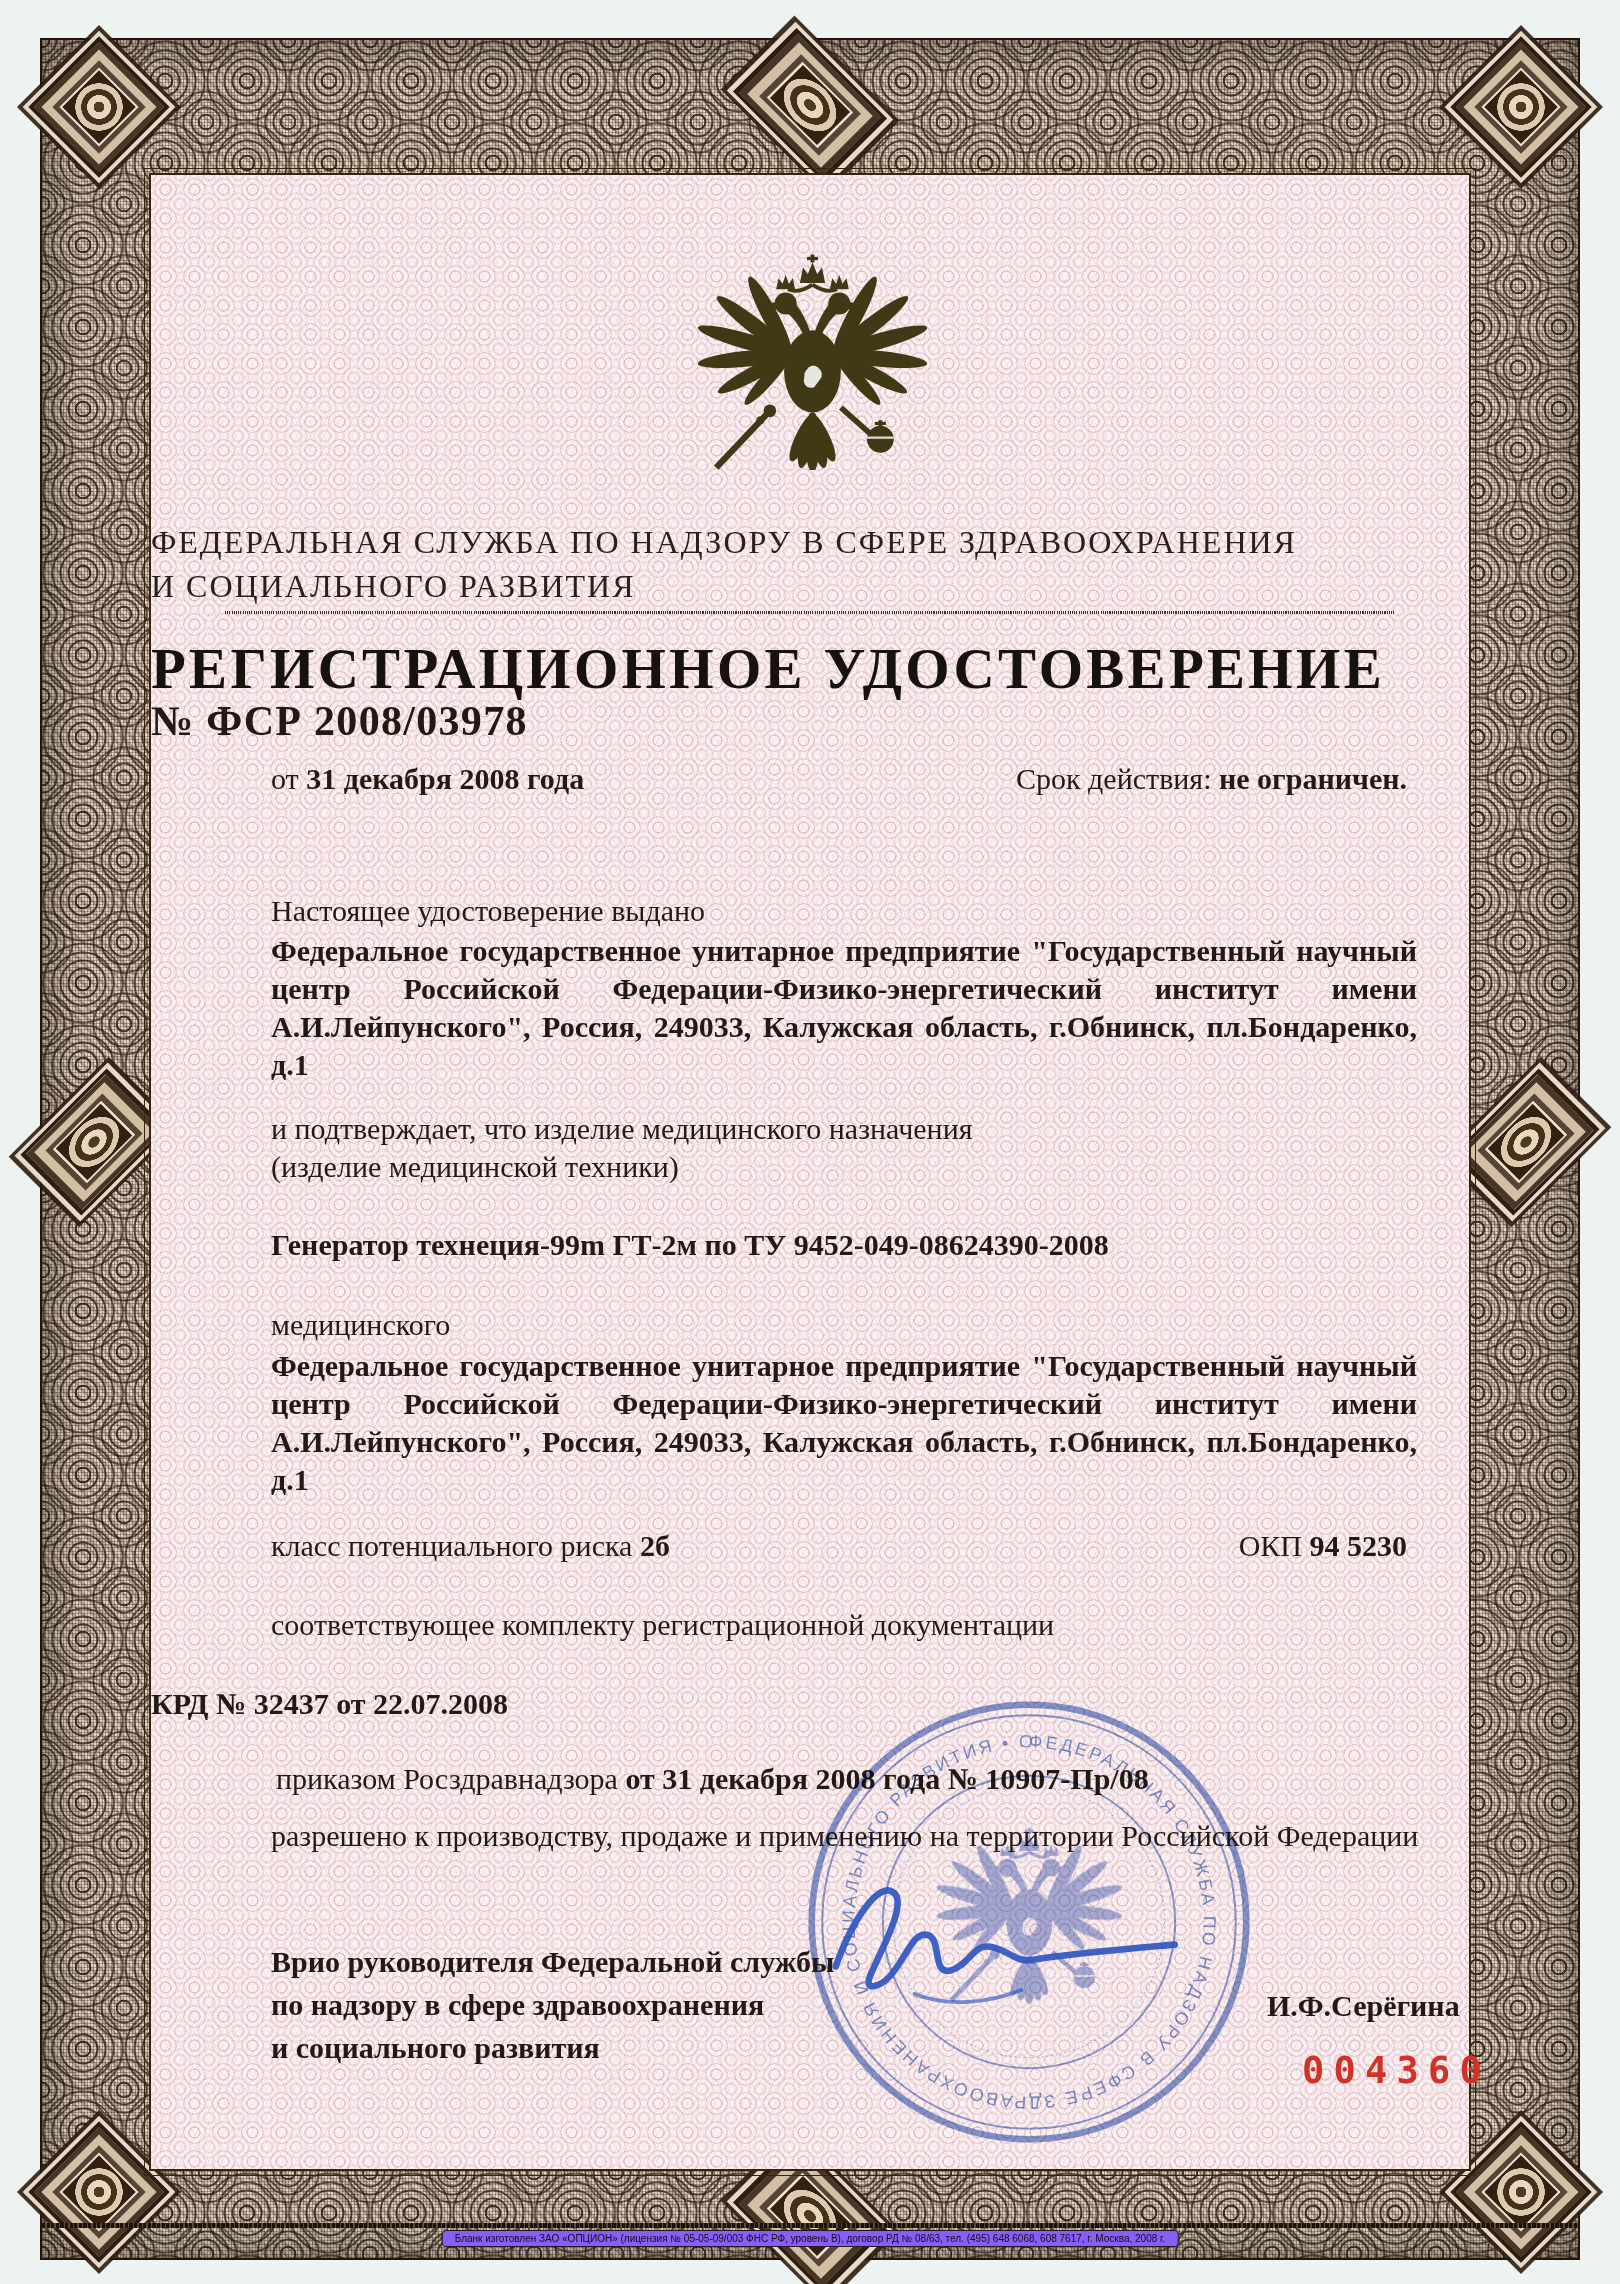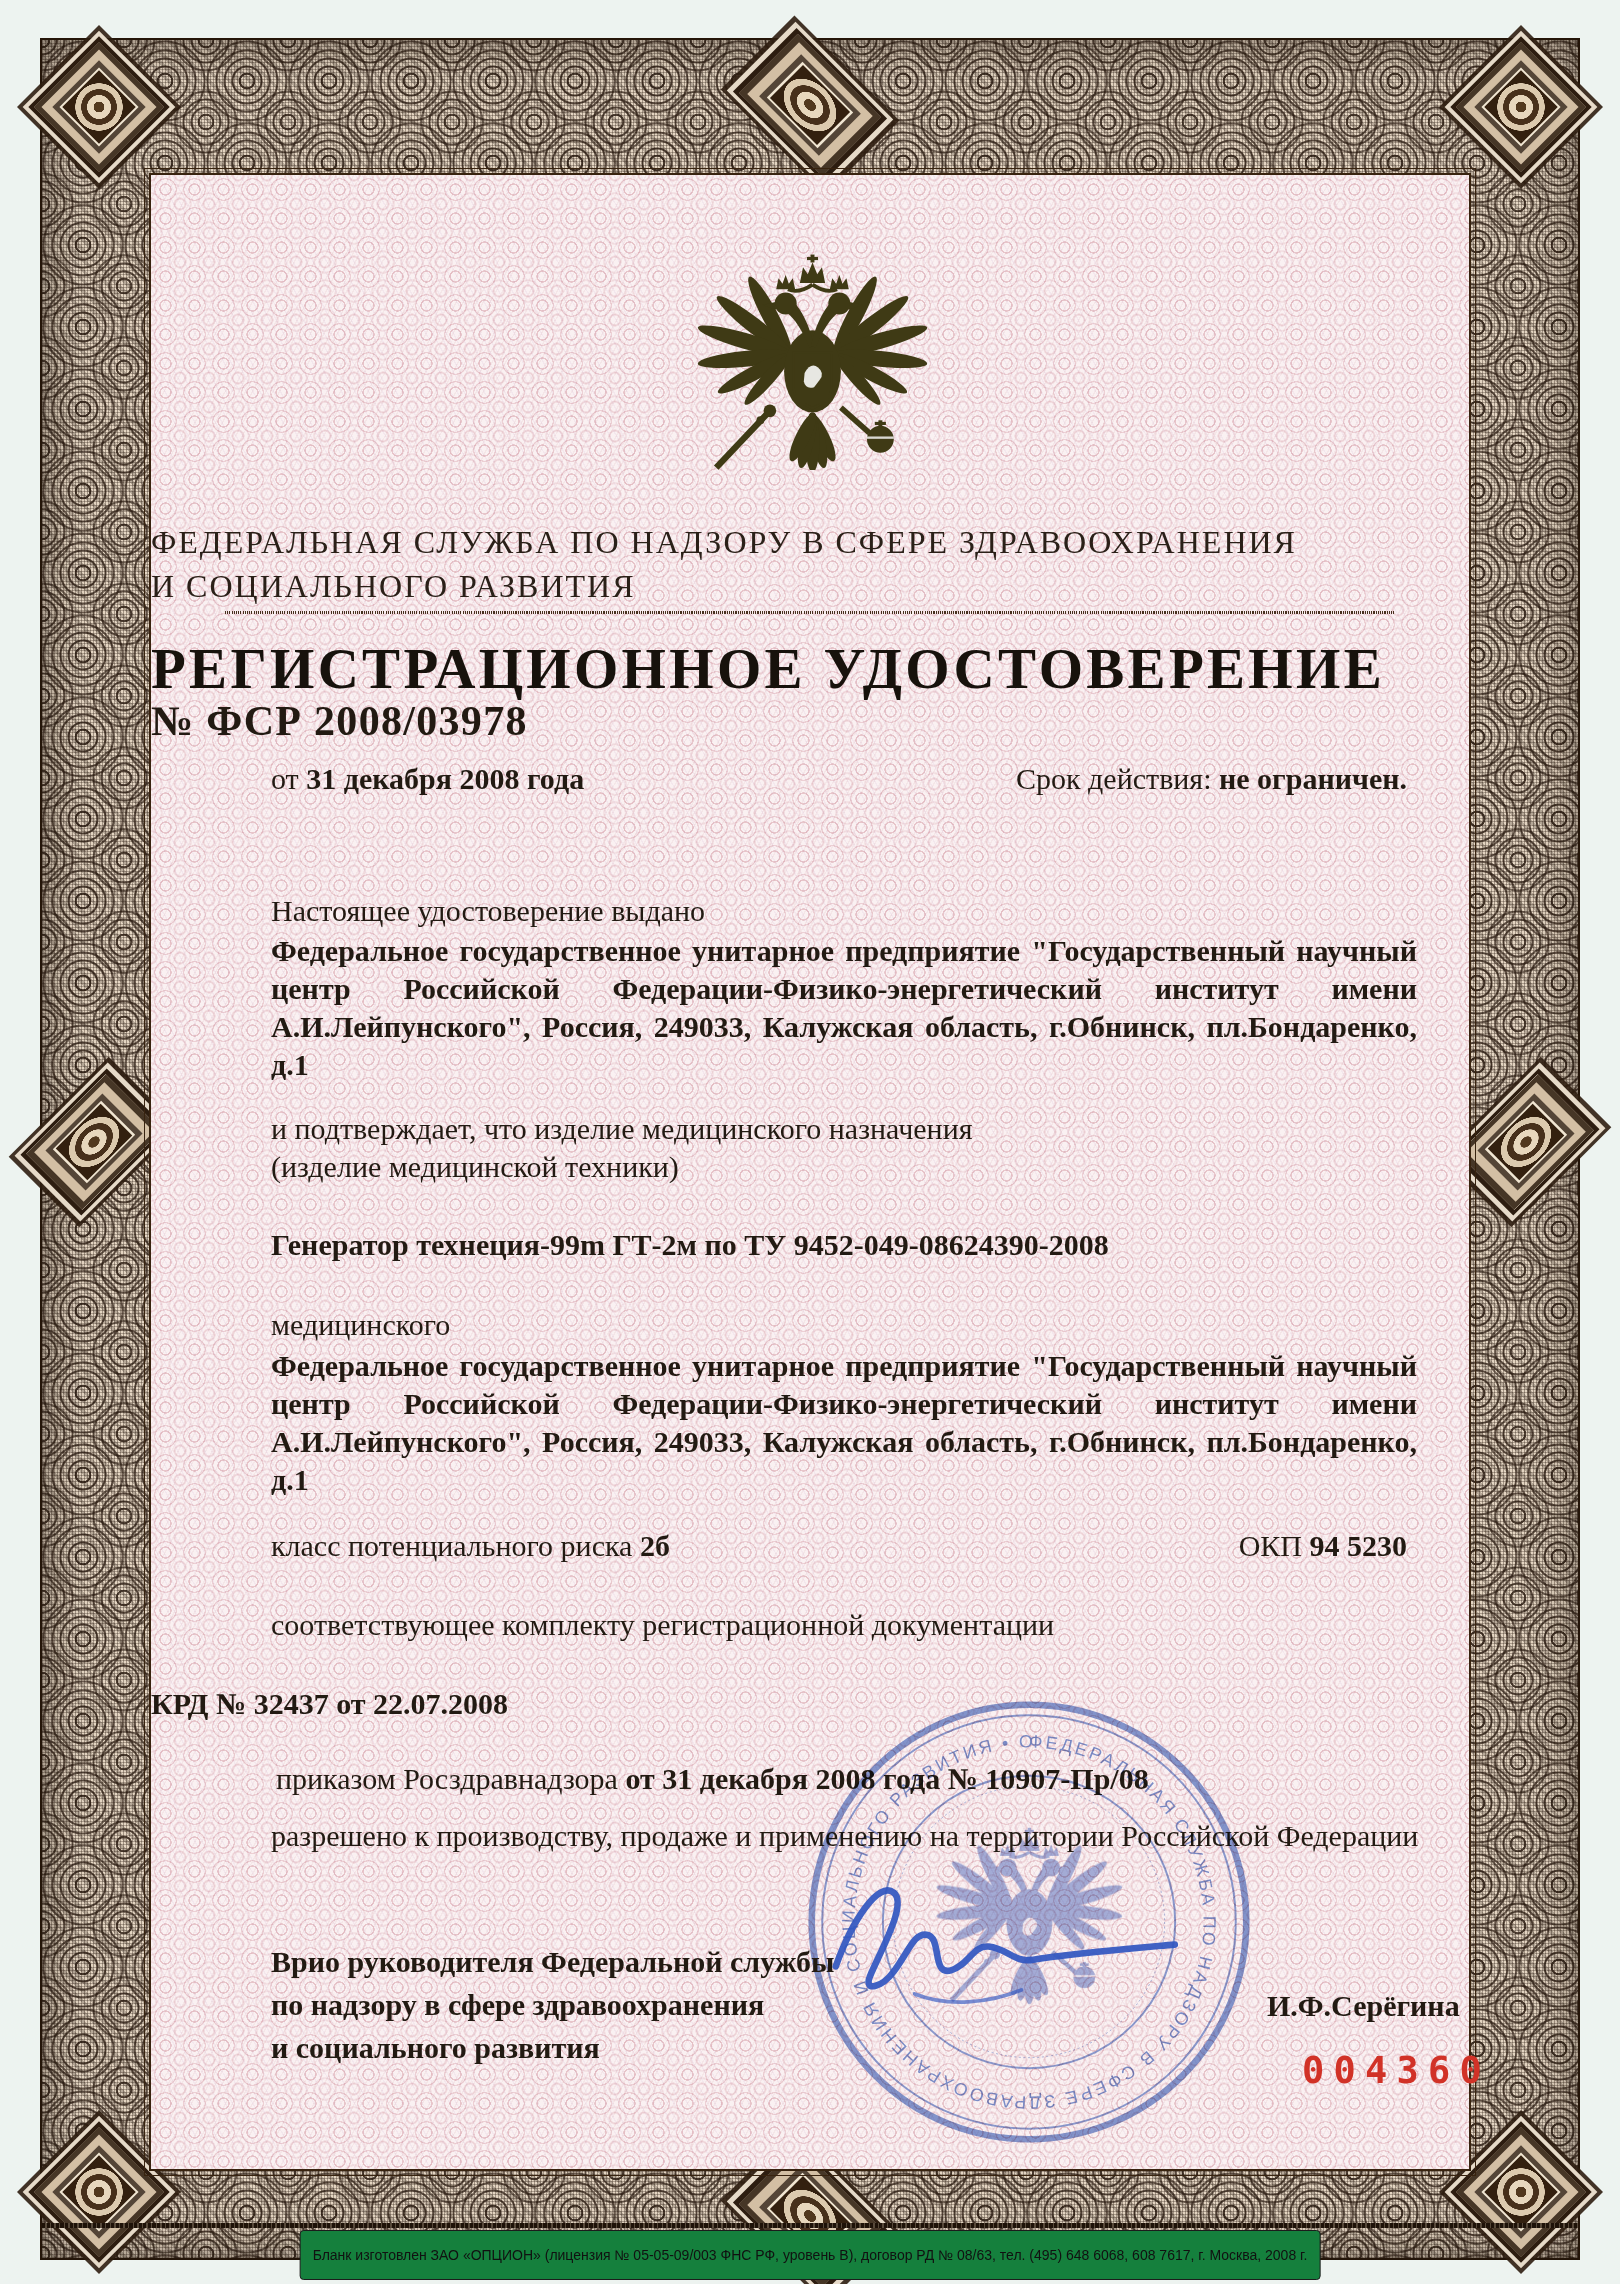--- a/index.html
+++ b/index.html
@@ -92,24 +92,24 @@
     background:repeating-linear-gradient(90deg,#47301e 0 1.1px, rgba(0,0,0,0) 1.1px 2.2px);
   }
   .row{ display:flex; justify-content:space-between; }
   .red-num{
     font-family:"DejaVu Sans Mono","Liberation Mono",monospace;
     font-size:37px; letter-spacing:9.2px; color:#d13227; font-weight:bold;
   }
   .stamp-wrap{ mix-blend-mode:multiply; opacity:.88; }
   .footer-strip{
     position:absolute; top:2230px; left:50%; transform:translateX(-50%);
-    background:#15803d; border:1.3px solid #1c1c1c; border-radius:4px;
-    padding:16px 12px; white-space:nowrap;
+    background:#8b5cf6; border:1.3px solid #1c1c1c; border-radius:4px;
+    padding:2px 12px; white-space:nowrap;
     font-family:"Liberation Sans","DejaVu Sans",sans-serif;
-    font-size:14px; color:#111; z-index:8;
+    font-size:10px; color:#111; z-index:8;
   }
   .microband{
     position:absolute; left:42px; right:42px; top:2223px; height:5.3px;
     background:repeating-linear-gradient(90deg,#1e1208 0 3.3px, #57493a 3.3px 4.6px);
     z-index:7;
   }
 </style>
 </head>
 <body>
 

